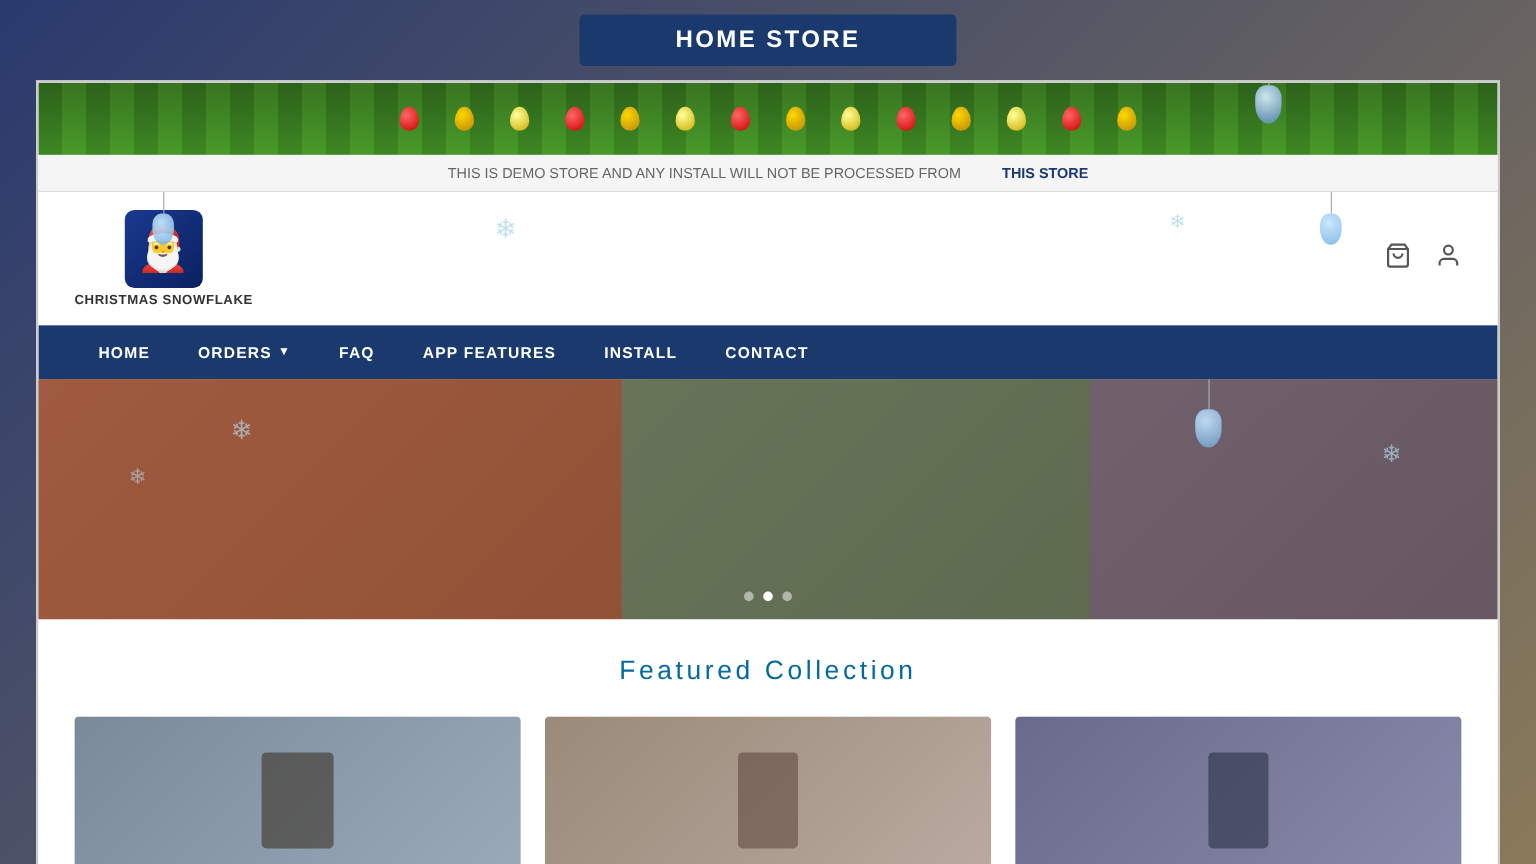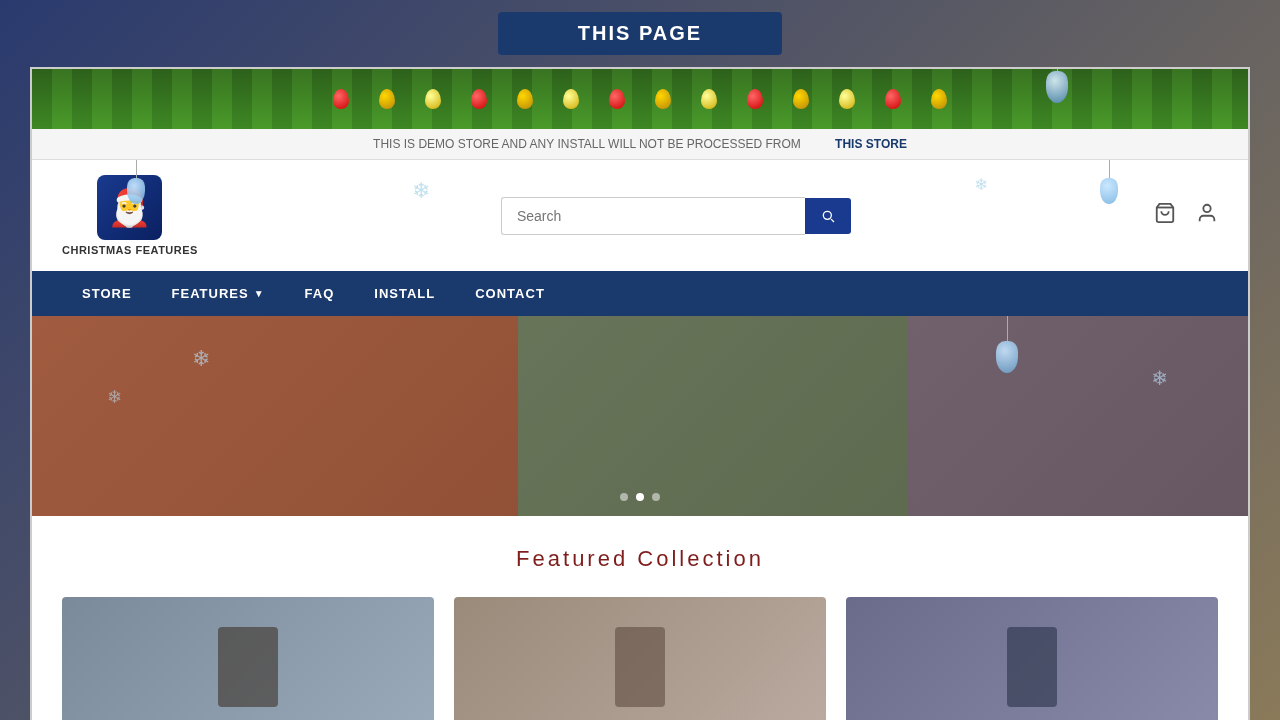--- a/index.html
+++ b/index.html
@@ -123,21 +123,21 @@
       display: flex; gap: 8px; z-index: 3;
     }
     .hero-dot { width: 8px; height: 8px; border-radius: 50%; background: rgba(255,255,255,0.5); }
     .hero-dot.active { background: white; }
 
     
     .featured-section {
       padding: 30px 30px 20px; background: white;
     }
     .section-title {
-      text-align: center; font-size: 22px; color: #7f1d1d; margin-bottom: 25px;
+      text-align: center; font-size: 22px; color: #0369a1; margin-bottom: 25px;
       letter-spacing: 3px; font-weight: normal;
     }
     .product-grid {
       display: grid; grid-template-columns: repeat(3, 1fr); gap: 20px;
     }
     .product-card {
       background: #c8c0b8; height: 140px; border-radius: 4px; overflow: hidden;
       position: relative;
     }
     .product-card:nth-child(1) { background: linear-gradient(to bottom right, #6a7a8a, #8a9aaa); }
@@ -146,21 +146,21 @@
 
     
     .page-relative { position: relative; }
   </style>
 </head>
 <body>
 
 <div class="page-relative">
 
   <div class="top-bar">
-    <button class="home-page-btn">THIS PAGE</button>
+    <button class="home-page-btn">HOME STORE</button>
   </div>
 
   <div class="site-wrapper">
 
     <div class="garland-bar">
       <div class="garland-decorations">
         <span class="ornament red"></span>
         <span class="ornament gold"></span>
         <span class="ornament yellow"></span>
         <span class="ornament red"></span>
@@ -192,56 +192,49 @@
       </div>
       <div style="position:absolute; right: 130px; top: 0; display:flex; flex-direction:column; align-items:center;">
         <div style="width:1px; height:18px; background:#aaa;"></div>
         <div style="width:18px; height:26px; border-radius:50% 50% 60% 60%/40% 40% 60% 60%; background: radial-gradient(circle at 40% 30%, rgba(200,230,255,0.95), rgba(100,170,220,0.8));"></div>
       </div>
 
       <div class="logo-area">
         <div class="logo-img">
           <span class="santa-face">🎅</span>
         </div>
-        <span class="logo-text">CHRISTMAS FEATURES</span>
-      </div>
-
-      <div class="search-area">
-        <input class="search-input" type="text" placeholder="Search" style="">
-        <button class="search-btn">
-          <svg width="16" height="16" viewBox="0 0 24 24" fill="white">
-            <path d="M21 21l-4.35-4.35M17 11A6 6 0 1 1 5 11a6 6 0 0 1 12 0z" stroke="white" stroke-width="2" fill="none"></path>
-          </svg>
-        </button>
-      </div>
+        <span class="logo-text">CHRISTMAS SNOWFLAKE</span>
+      </div>
+
 
       <div class="header-icons">
         <span class="header-icon">
           <svg width="22" height="22" viewBox="0 0 24 24" fill="none" stroke="#555" stroke-width="2">
             <path d="M6 2L3 6v14a2 2 0 0 0 2 2h14a2 2 0 0 0 2-2V6l-3-4z"></path>
             <line x1="3" y1="6" x2="21" y2="6"></line>
             <path d="M16 10a4 4 0 0 1-8 0"></path>
           </svg>
         </span>
         <span class="header-icon">
           <svg width="22" height="22" viewBox="0 0 24 24" fill="none" stroke="#555" stroke-width="2">
             <path d="M20 21v-2a4 4 0 0 0-4-4H8a4 4 0 0 0-4 4v2"></path>
             <circle cx="12" cy="7" r="4"></circle>
           </svg>
         </span>
       </div>
     </div>
 
     <nav class="site-nav">
-      <a class="nav-item">STORE</a>
+      <a class="nav-item">HOME</a>
       <a class="nav-item">
-        <span>FEATURES</span>
+        <span>ORDERS</span>
         <span class="nav-dropdown">▼</span>
       </a>
       <a class="nav-item">FAQ</a>
+      <a class="nav-item">APP FEATURES</a>
       <a class="nav-item">INSTALL</a>
       <a class="nav-item">CONTACT</a>
 
       <div style="position:absolute; right: 180px; top: -18px; display:flex; flex-direction:column; align-items:center; z-index:20;">
         <div style="width:1px; height:20px; background:#aab;"></div>
         <div style="width:22px; height:32px; border-radius:50% 50% 60% 60%/40% 40% 60% 60%; background: radial-gradient(circle at 40% 30%, rgba(220,240,255,0.9), rgba(80,130,200,0.8));"></div>
       </div>
     </nav>
 
     <div class="hero-banner">

